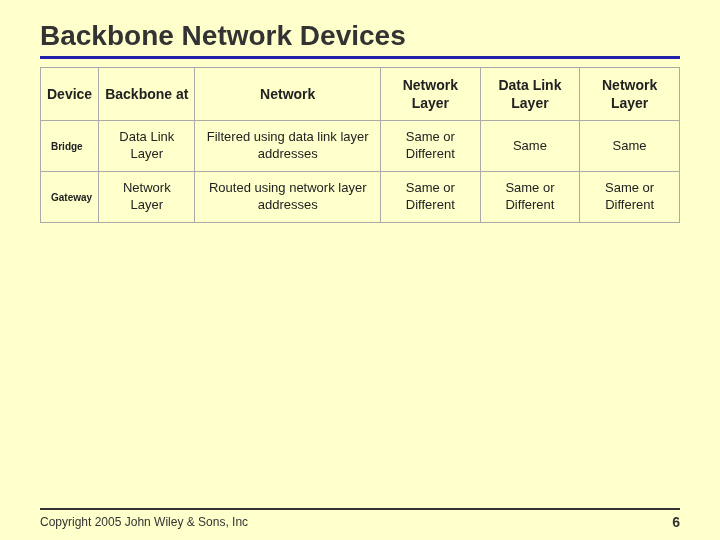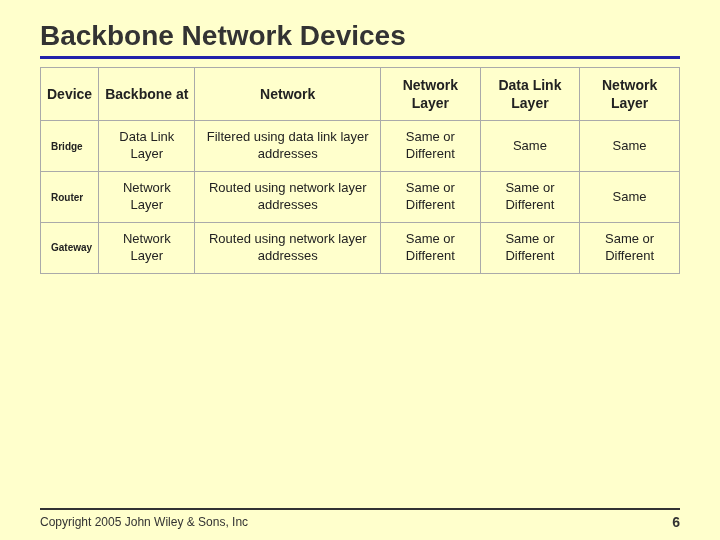--- a/index.html
+++ b/index.html
@@ -127,28 +127,20 @@
       <tbody>
         <tr>
           <td class="col-device">Bridge</td>
           <td>Data Link Layer</td>
           <td>Filtered using data link layer addresses</td>
           <td>Same or Different</td>
           <td>Same</td>
           <td>Same</td>
         </tr>
         <tr>
-          <td class="col-device">Router</td>
-          <td>Network Layer</td>
-          <td>Routed using network layer addresses</td>
-          <td>Same or Different</td>
-          <td>Same or Different</td>
-          <td>Same</td>
-        </tr>
-        <tr>
           <td class="col-device">Gateway</td>
           <td>Network Layer</td>
           <td>Routed using network layer addresses</td>
           <td>Same or Different</td>
           <td>Same or Different</td>
           <td>Same or Different</td>
         </tr>
       </tbody>
     </table>
   </div>

